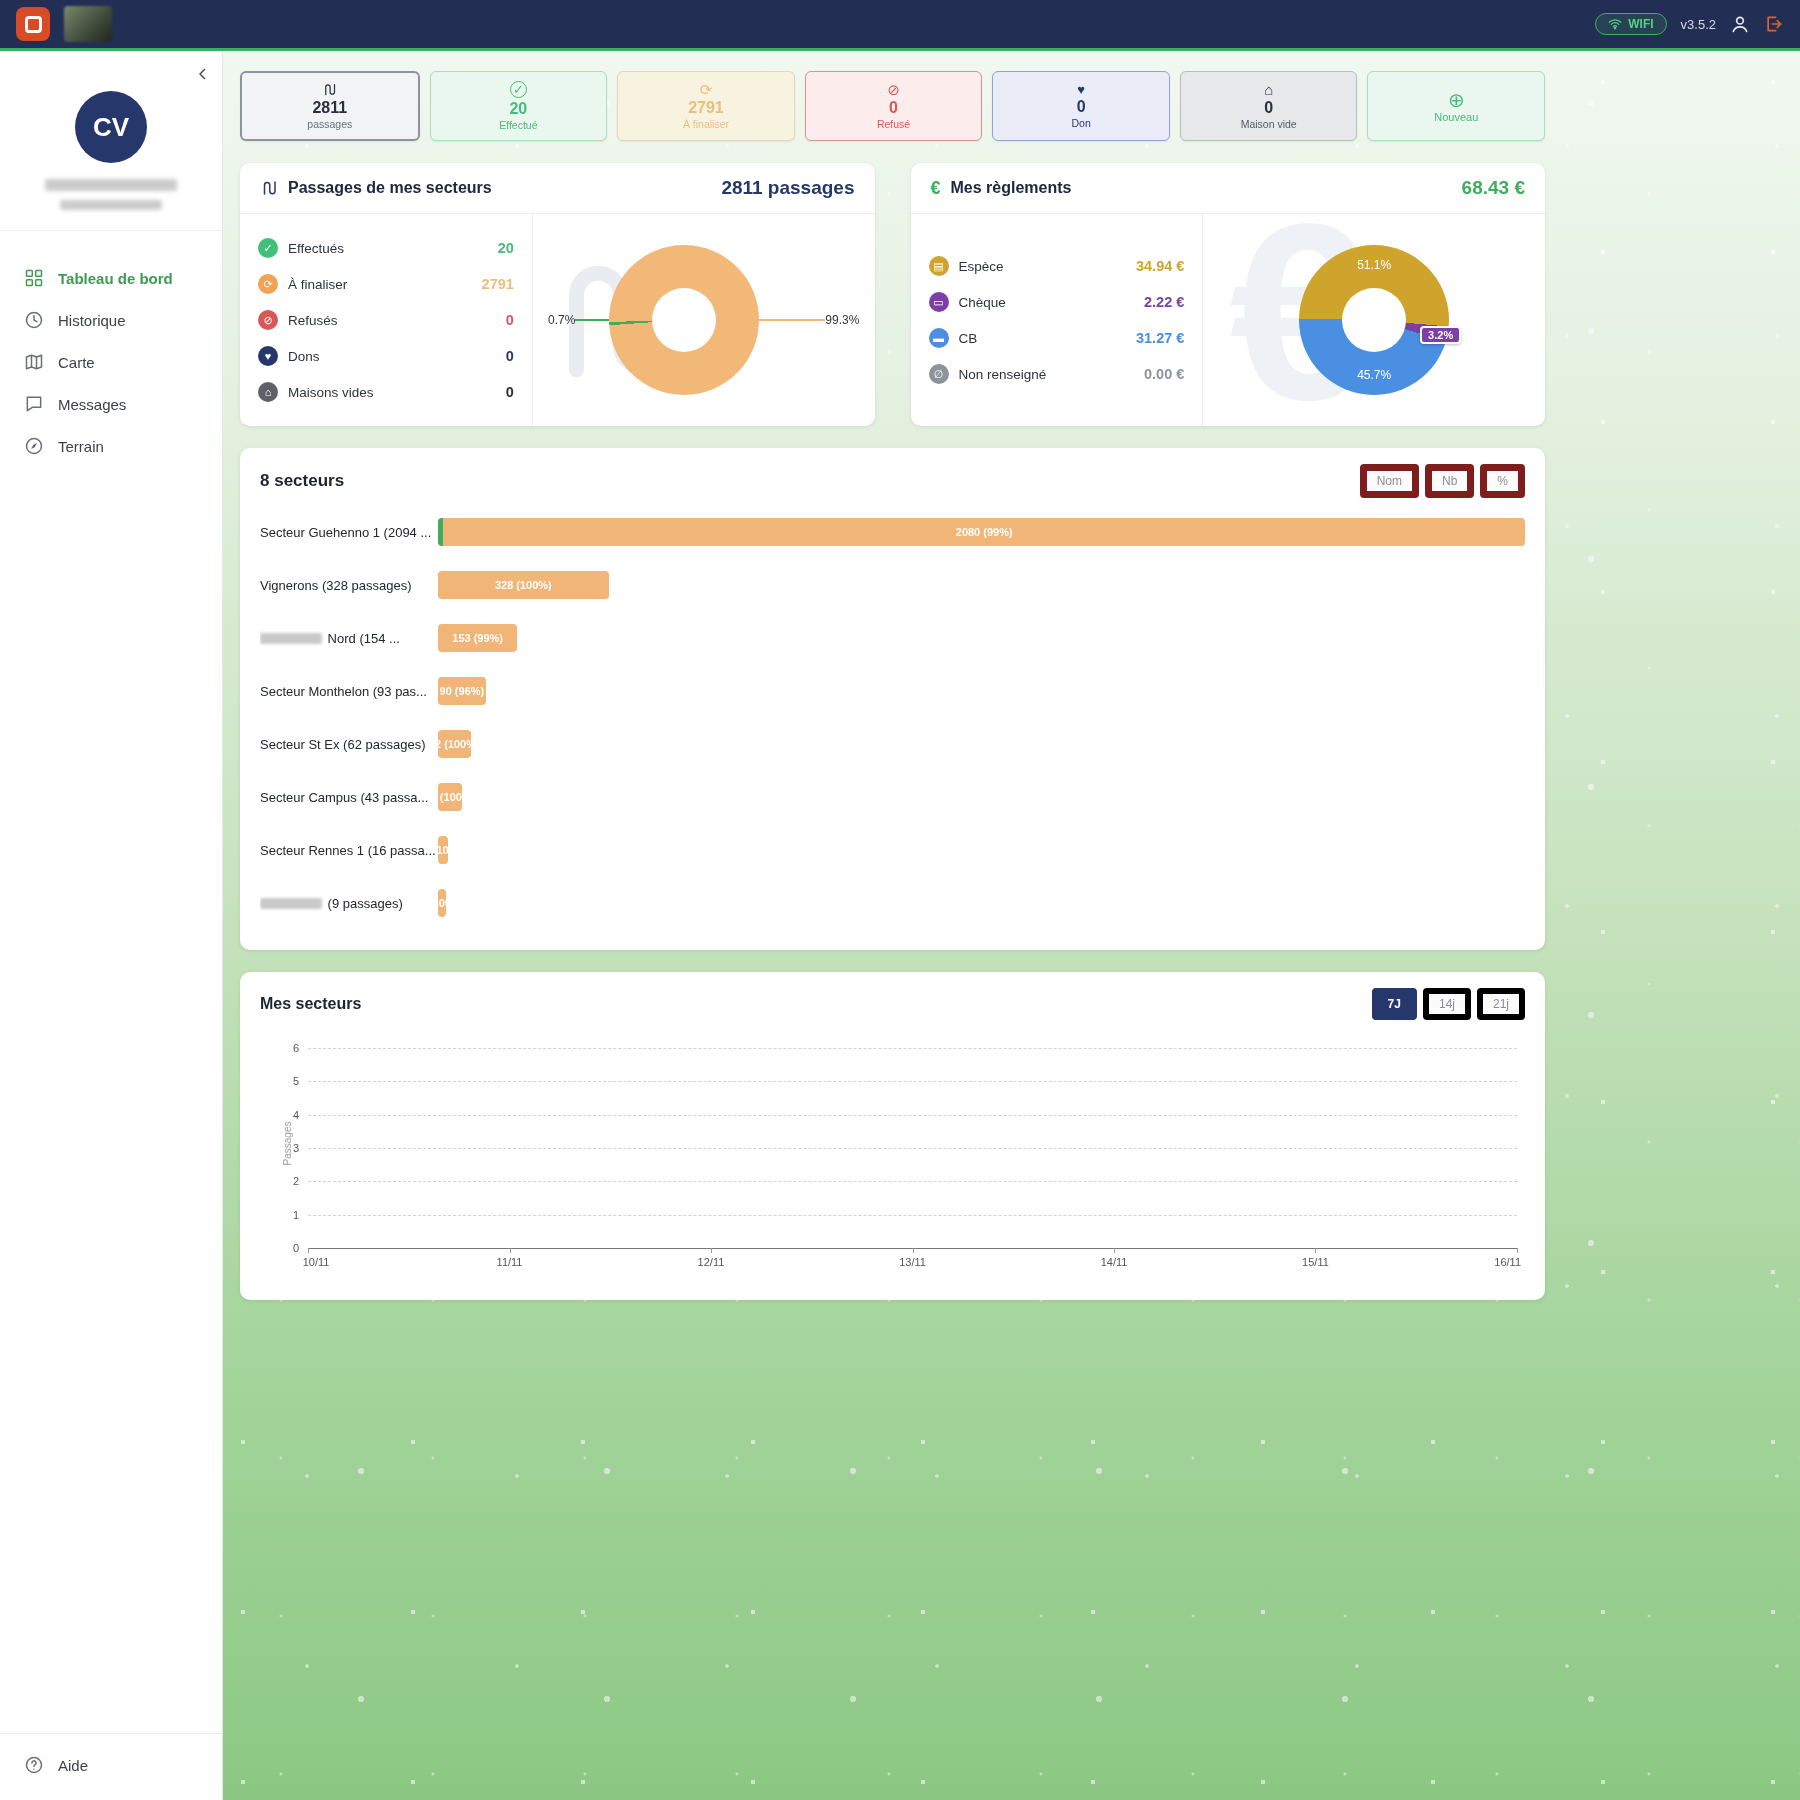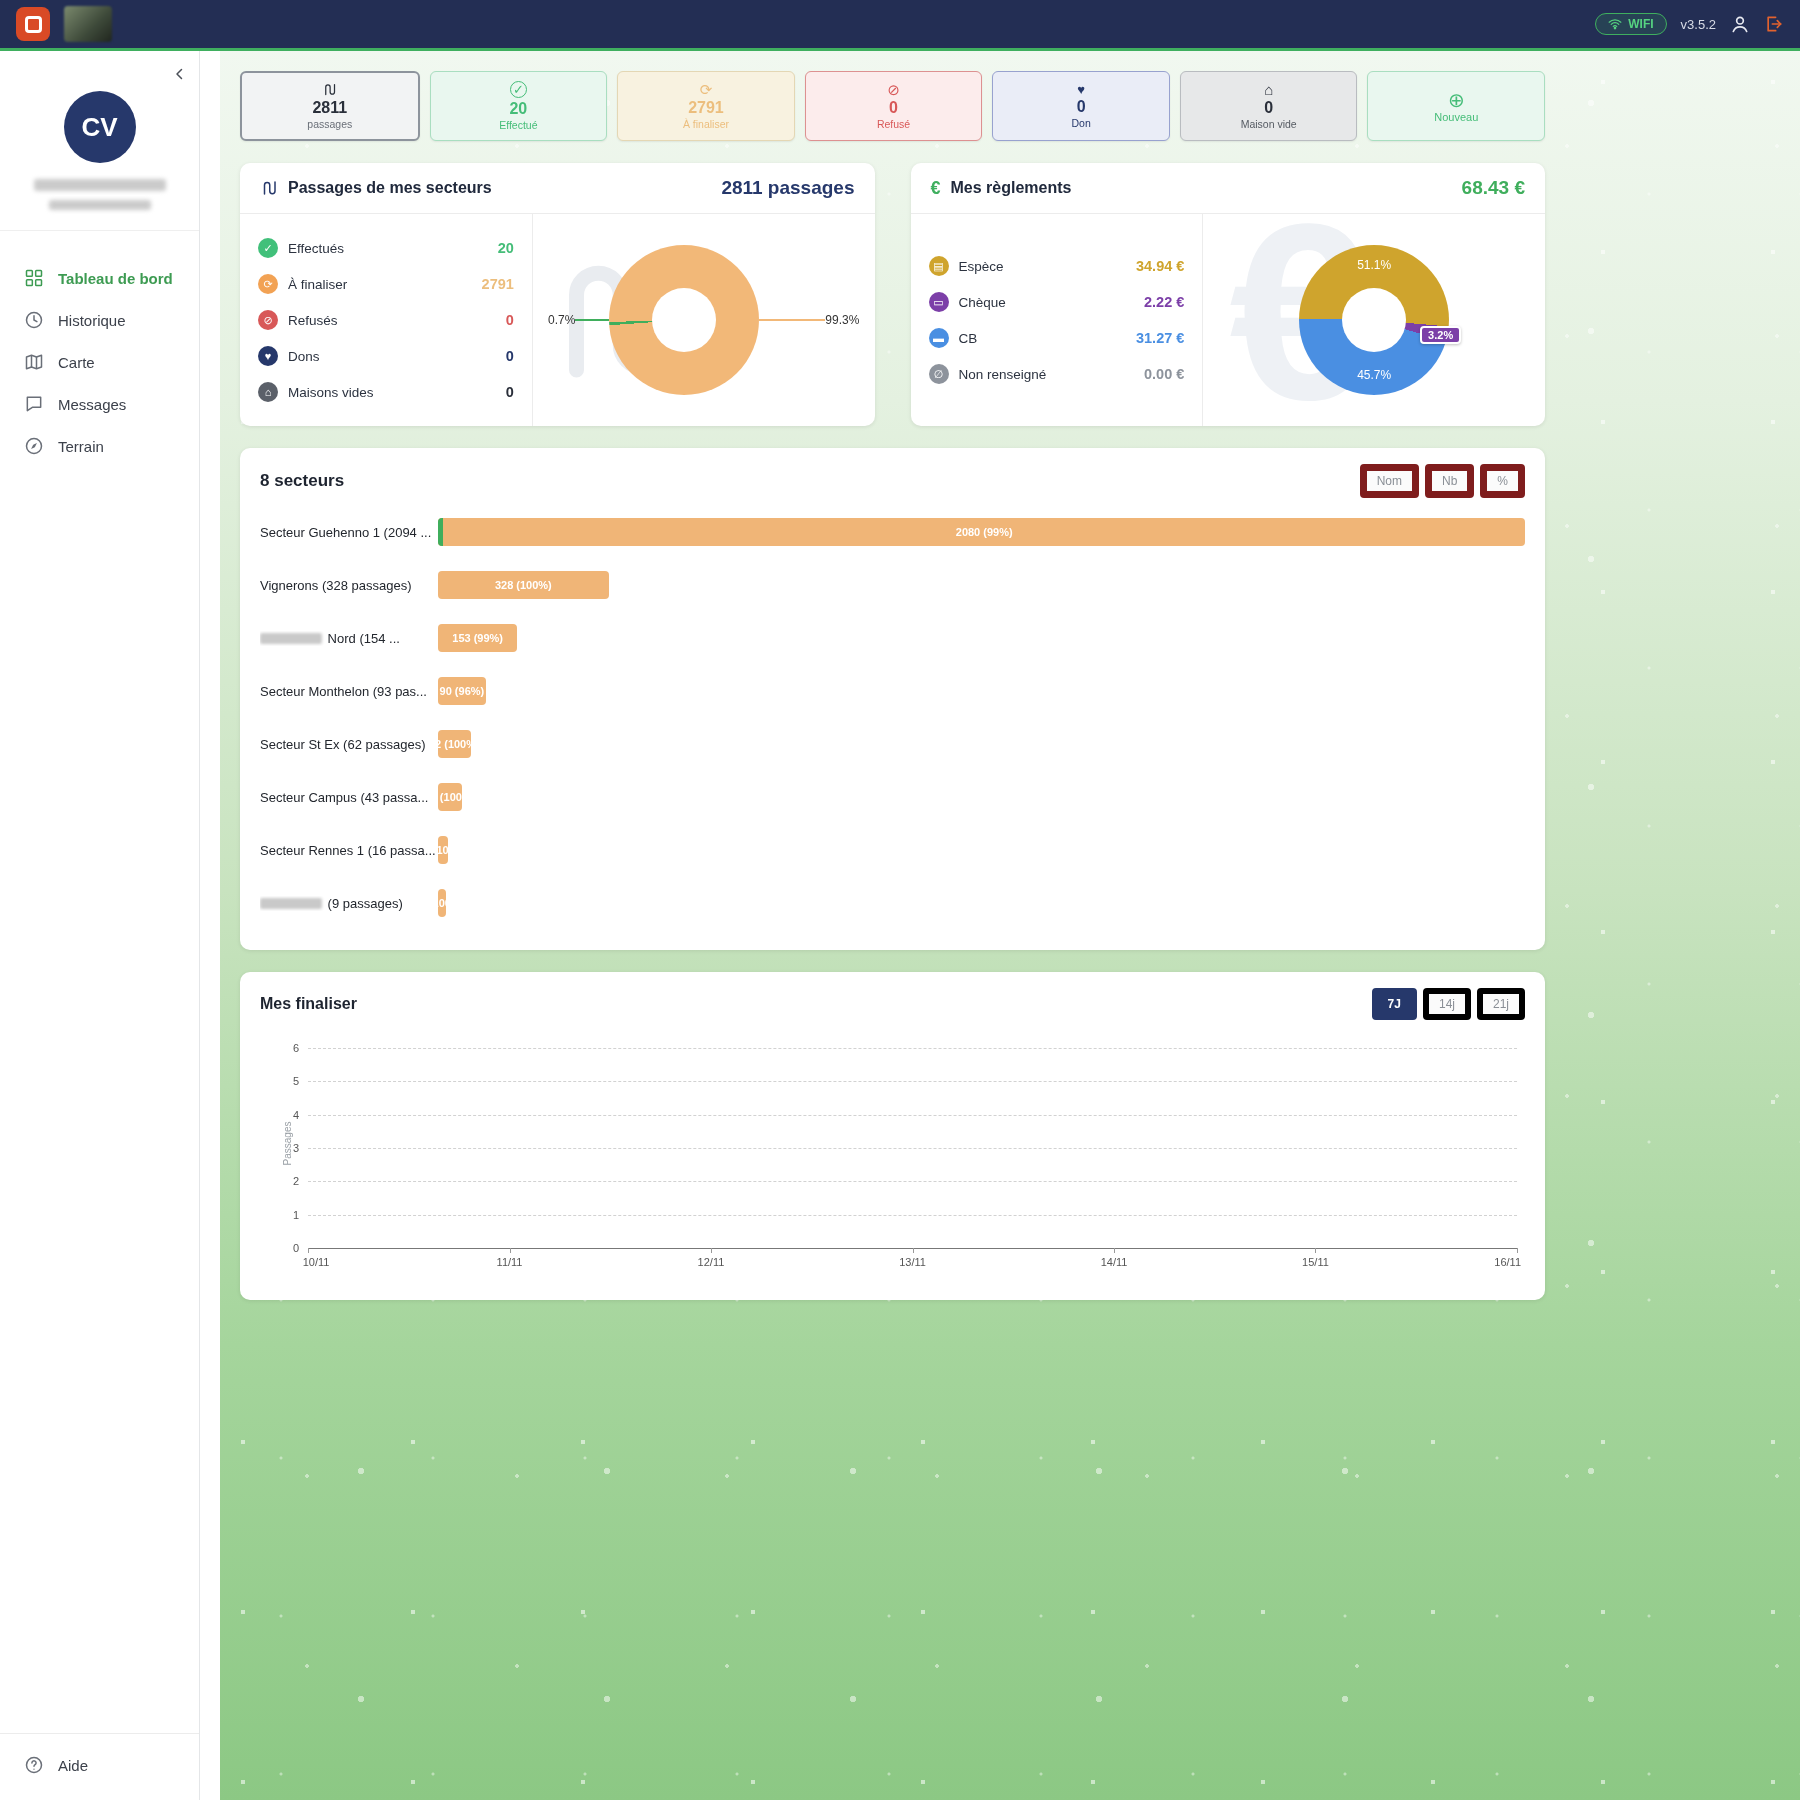--- a/index.html
+++ b/index.html
@@ -18,21 +18,21 @@
          background:linear-gradient(135deg,#7b8a6e,#3e4a3a 60%,#20261e);filter:blur(1px)}
   .tb-spacer{flex:1}
   .wifi-pill{display:flex;align-items:center;gap:6px;border:1px solid #3faf5f;border-radius:14px;
              background:rgba(63,175,95,.16);color:#56d381;font-size:12px;font-weight:bold;
              padding:3px 12px}
   .version{color:#d7dbe6;font-size:13px}
   .tb-ic{color:#e8eaf2;cursor:pointer}
   .tb-ic.out{color:#e2622e}
 
   
-  .sidebar{position:absolute;top:51px;left:0;bottom:0;width:200px;background:#fff;
+  .sidebar{position:absolute;top:51px;left:0;bottom:0;width:223px;background:#fff;
            border-right:1px solid #e4e6e8;display:flex;flex-direction:column;z-index:5}
   .collapse{position:absolute;top:14px;right:10px;background:none;border:none;color:#4b5058;cursor:pointer}
   .profile{padding:40px 0 20px;text-align:center;border-bottom:1px solid #efefef}
   .avatar{width:72px;height:72px;border-radius:50%;background:#26386b;color:#fff;font-size:26px;
           font-weight:bold;display:flex;align-items:center;justify-content:center;margin:0 auto 16px}
   .rname{width:132px;height:12px;background:#cbcbcb;border-radius:3px;filter:blur(2px);margin:0 auto 9px}
   .rname.s{width:102px;height:10px;margin-bottom:0}
   .menu{margin-top:26px;flex:1}
   .menu-item{display:flex;align-items:center;gap:14px;padding:11px 24px;font-size:15px;
              color:#3c414b;cursor:pointer}
@@ -468,21 +468,21 @@
       <div class="sbars">
             <div class="bar" style="width: 0.5%;">
               <span class="bar-label">9 (100%)</span>
             </div>
           </div>
     </div>
   </section>
 
   <section class="card mp">
     <div class="mp-head">
-      <span class="mp-title">Mes finaliser</span>
+      <span class="mp-title">Mes secteurs</span>
       <div class="btn-group">
         <button class="rbtn active">7J</button>
         <button class="rbtn">14j</button>
         <button class="rbtn">21j</button>
       </div>
     </div>
     <div class="plot">
       <span class="yaxis-name">Passages</span>
 
       <div class="grid" style="top:0%"></div>

